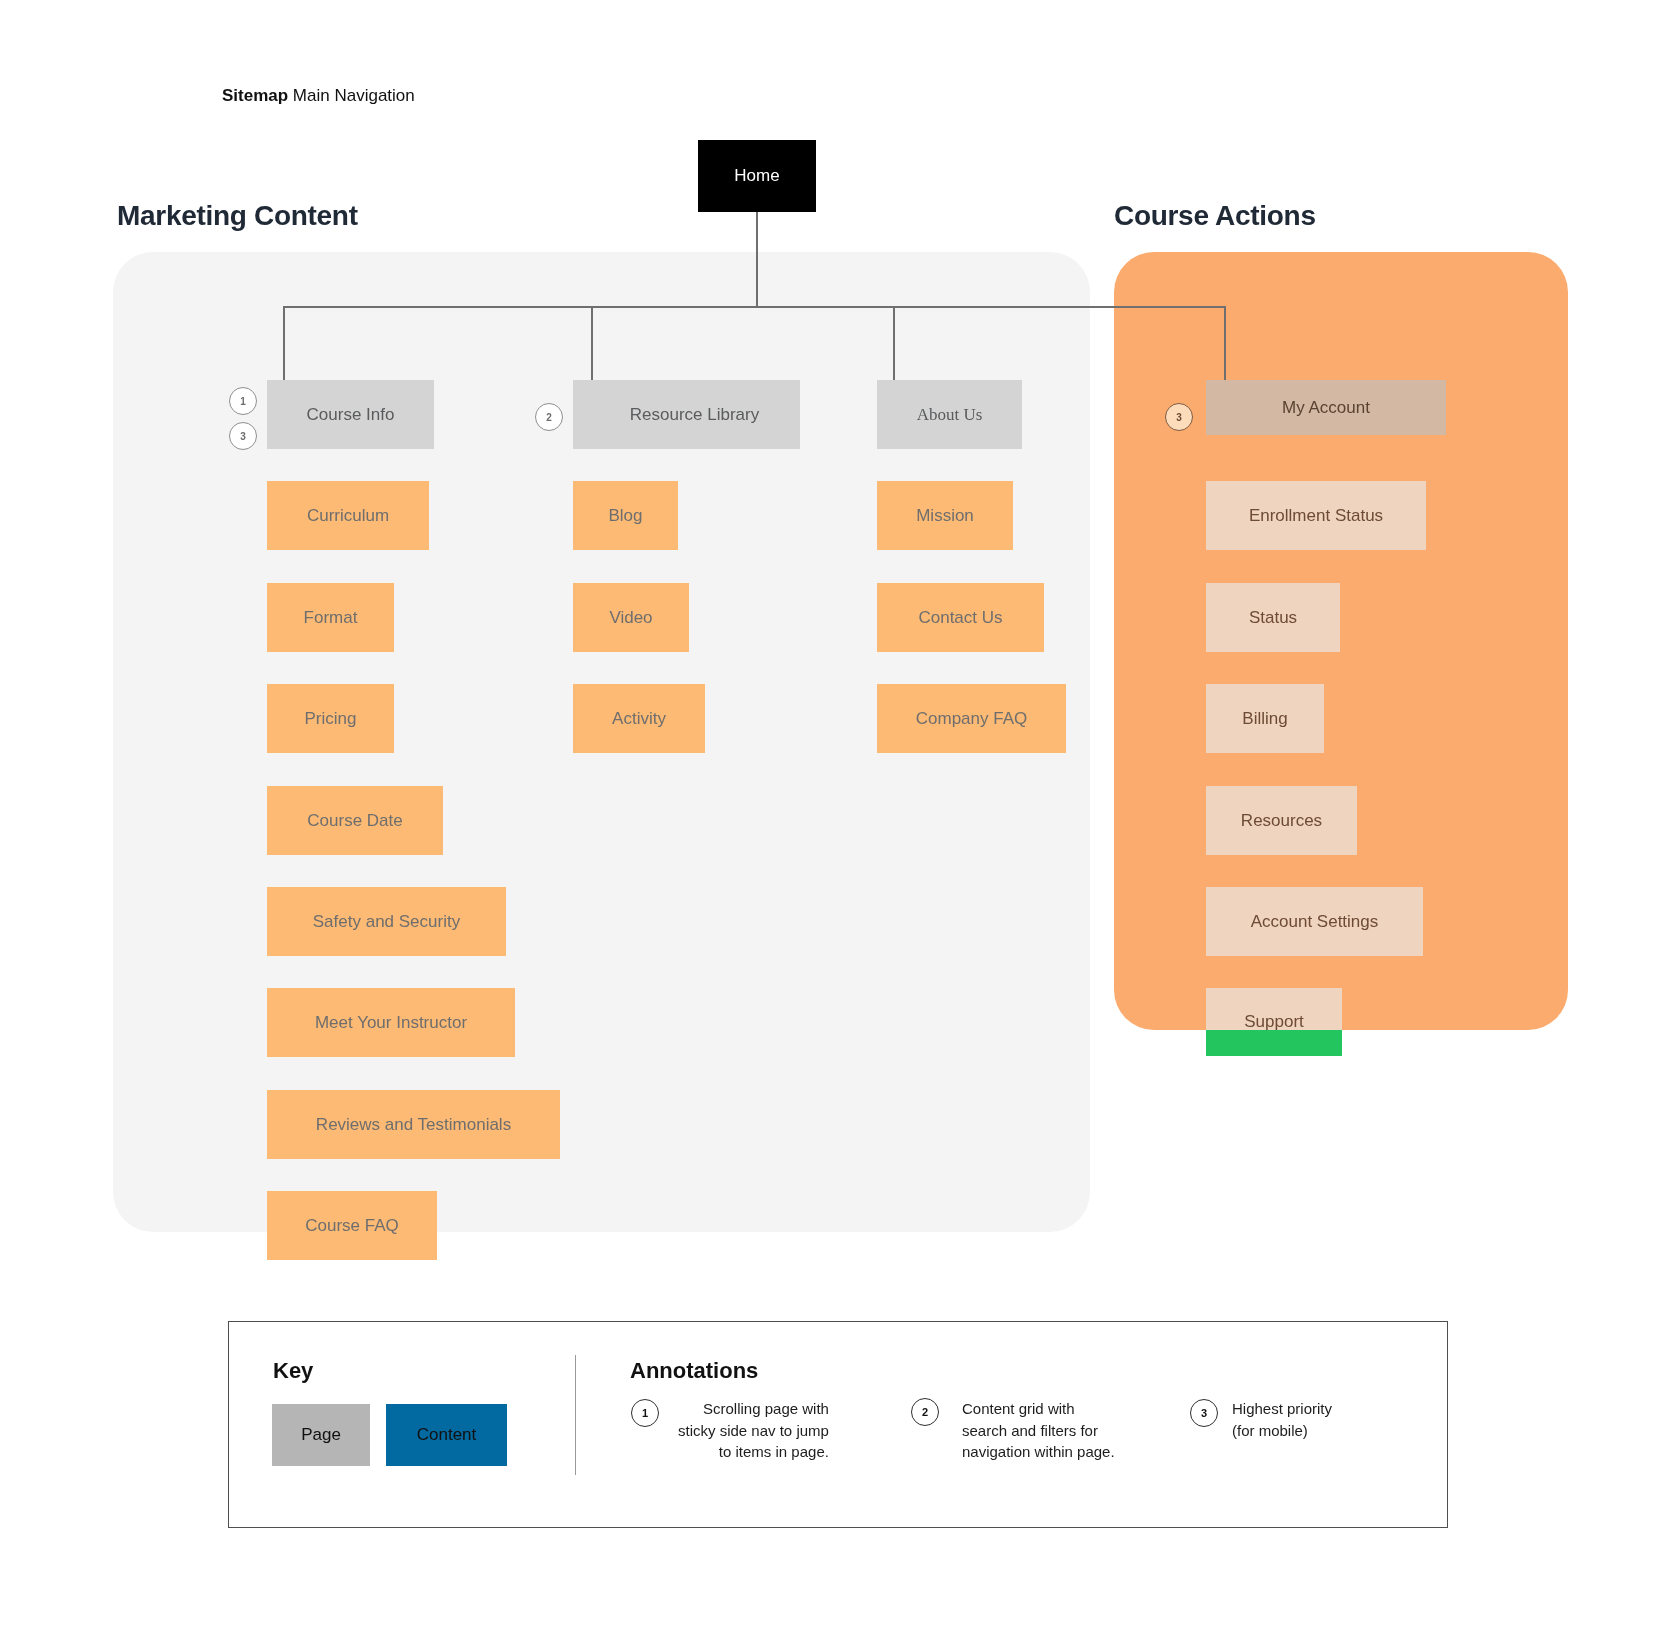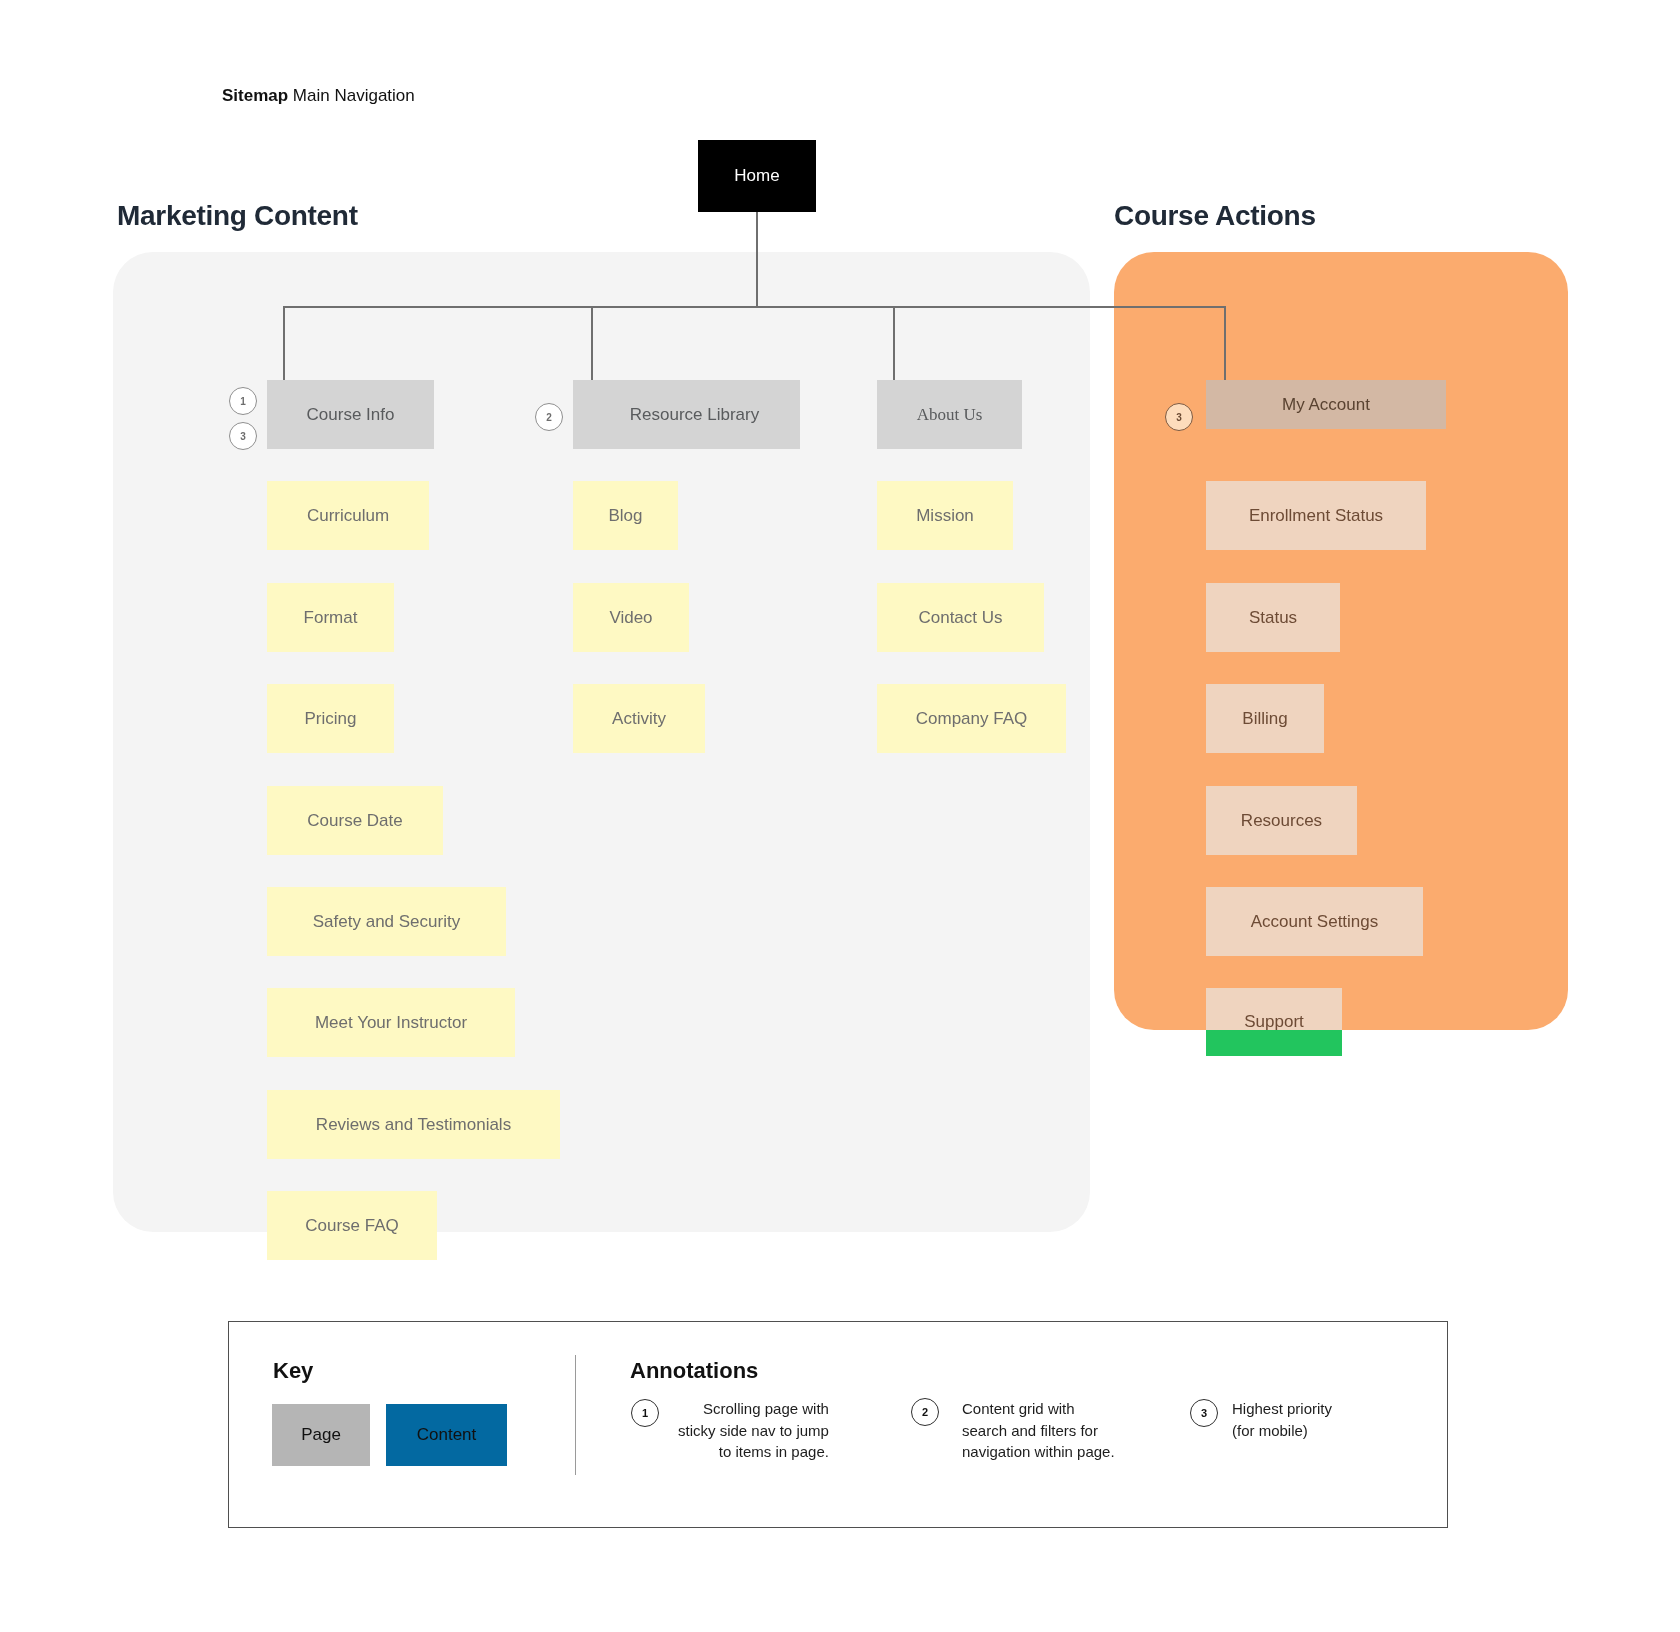--- a/index.html
+++ b/index.html
@@ -29,21 +29,21 @@
 
   
   .line{background:#6f6f6f;z-index:3;}
   .line.v{width:2px;}
   .line.h{height:2px;}
 
   
   .node{position:absolute;display:flex;align-items:center;justify-content:center;
         font-size:17px;z-index:4;text-align:center;white-space:nowrap;}
   .node.page{background:#d4d4d4;color:#595b5d;}
-  .node.content{background:#fef9c3;color:#6e6e6e;}
+  .node.content{background:#fdba74;color:#6e6e6e;}
   .node.tan{background:#d3b8a4;color:#5a4331;}
   .node.peach{background:#efd4bf;color:#6d4b35;}
   .node.support{background:#22c55e;color:#6d4b35;}
   .node.support .cap{position:absolute;left:0;top:0;width:100%;height:42px;background:#efd4bf;}
   .node .lbl{position:relative;z-index:2;}
 
   
   .marker{position:absolute;width:26px;height:26px;border-radius:50%;background:#ffffff;
           border:1px solid #8f8f8f;color:#6d6d6d;font-size:10px;font-weight:700;
           display:flex;align-items:center;justify-content:center;z-index:5;}
@@ -165,21 +165,21 @@
     </div>
     <div class="node content" style="left: 877px; top: 481px; width: 136px; height: 69px;">
       <span class="lbl">Mission</span>
     </div>
     <div class="node content" style="left: 877px; top: 583px; width: 167px; height: 69px;">
       <span class="lbl">Contact Us</span>
     </div>
     <div class="node content" style="left: 877px; top: 684px; width: 189px; height: 69px;">
       <span class="lbl">Company FAQ</span>
     </div>
-    <div class="node tan" style="left: 1206px; top: 380px; width: 240px; height: 49px;">
+    <div class="node tan" style="left: 1206px; top: 380px; width: 240px; height: 55px;">
       <span class="lbl">My Account</span>
     </div>
     <div class="node peach" style="left: 1206px; top: 481px; width: 220px; height: 69px;">
       <span class="lbl">Enrollment Status</span>
     </div>
     <div class="node peach" style="left: 1206px; top: 583px; width: 134px; height: 69px;">
       <span class="lbl">Status</span>
     </div>
     <div class="node peach" style="left: 1206px; top: 684px; width: 118px; height: 69px;">
       <span class="lbl">Billing</span>

